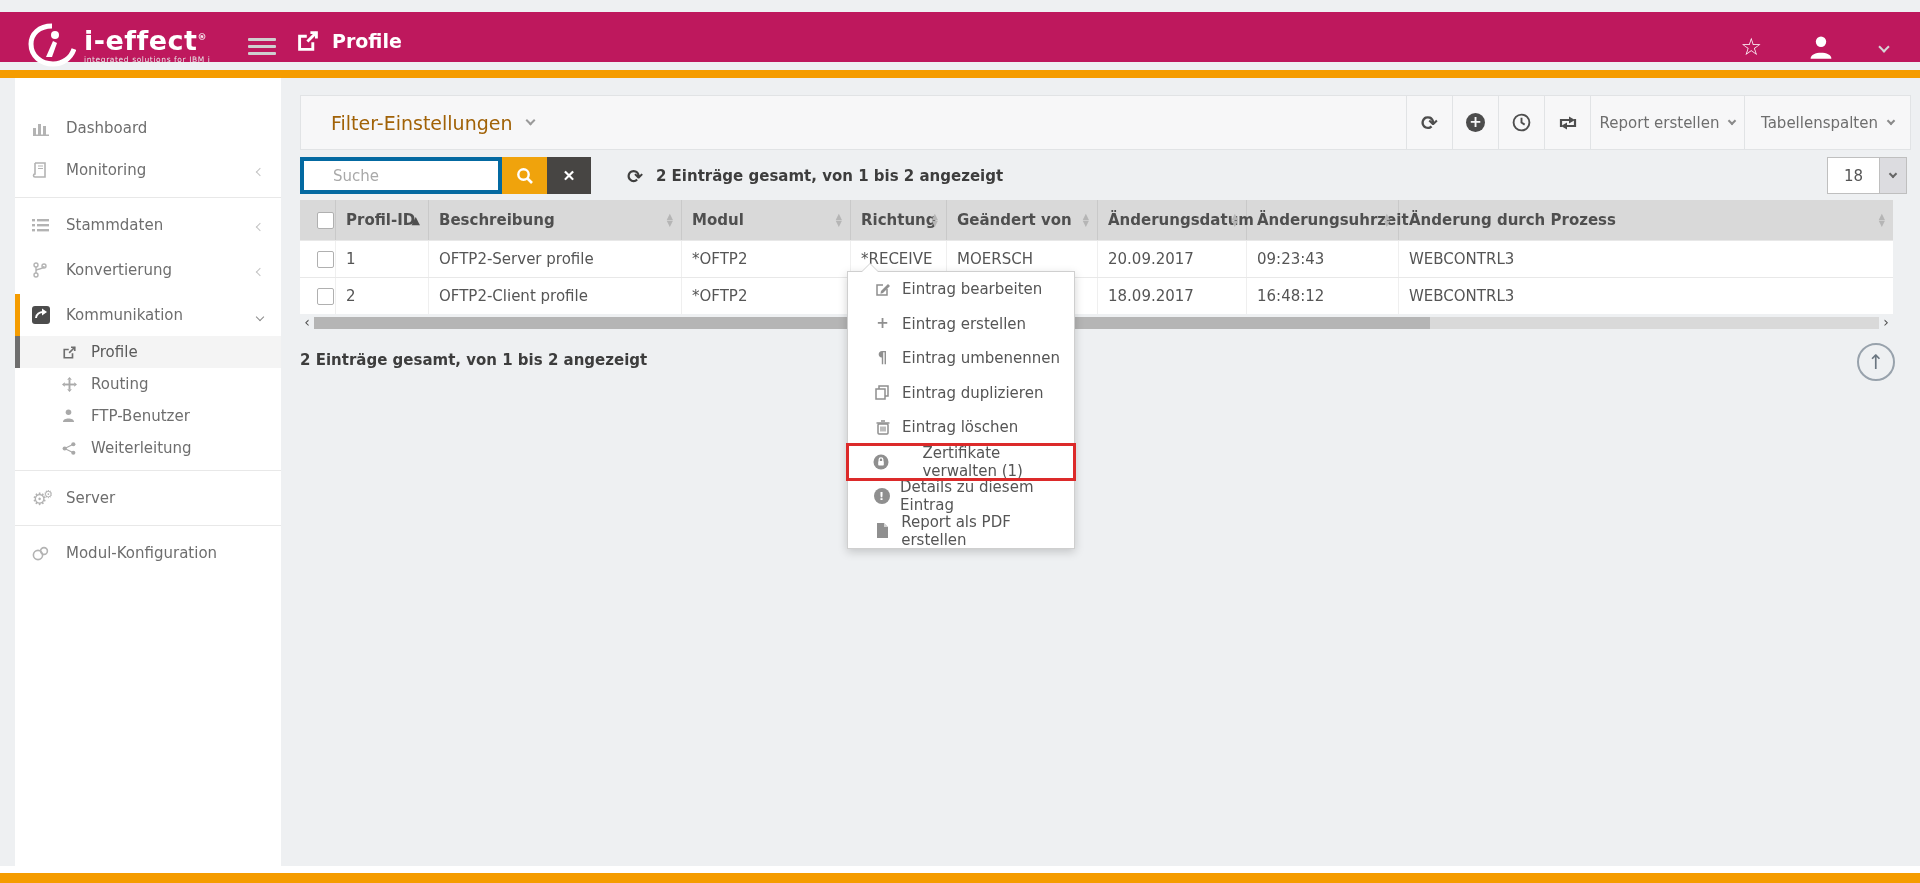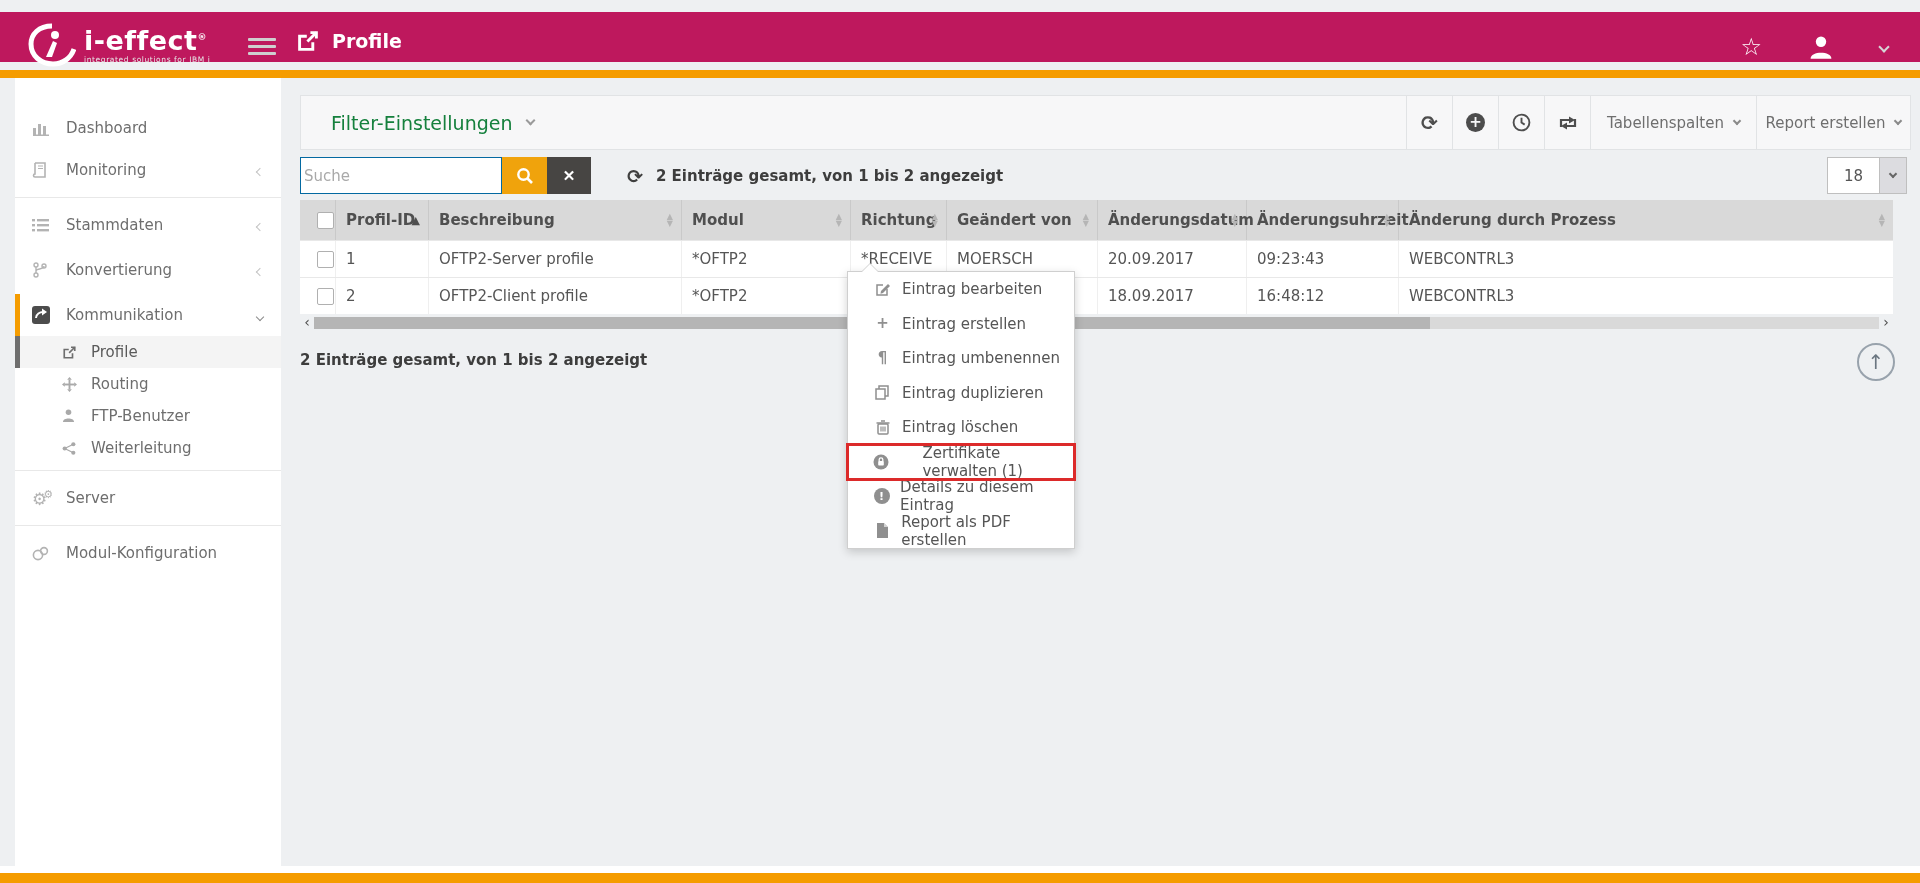--- a/index.html
+++ b/index.html
@@ -45,35 +45,35 @@
   .side-sub .lbl { margin-left:7px; }
   .side-sub.active { background:#f4f4f4; color:#5a5a5a; }
   .side-sub.active::before { content:""; position:absolute; left:0; top:0; bottom:0; width:5px; background:#6e6e6e; }
   .side-div { height:1px; background:#e8e8e8; margin:6px 0; }
   .gear-glyph { font-size:17px; line-height:1; color:#b3b3b3; font-style:normal; }
   .gear-glyph .small { font-size:11px; margin-left:-4px; vertical-align:super; }
 
   
   .toolbar-row { position:absolute; left:300px; top:95px; width:1611px; height:55px;
                  background:#f7f7f8; border:1px solid #e1e3e5; display:flex; }
-  .filter-cell { flex:1; display:flex; align-items:center; padding-left:30px; color:#15803d; font-size:19px; cursor:pointer; }
+  .filter-cell { flex:1; display:flex; align-items:center; padding-left:30px; color:#a16207; font-size:19px; cursor:pointer; }
   .filter-cell .chev { width:7px; height:7px; color:#9a9a9a; margin-left:14px; margin-top:-4px; }
   .tb-btn { width:46px; border-left:1px solid #e1e3e5; display:flex; align-items:center; justify-content:center;
             color:#4e4e4e; cursor:pointer; }
   .tb-txt-btn { border-left:1px solid #e1e3e5; display:flex; align-items:center; justify-content:center;
                 color:#6e6e6e; font-size:15px; cursor:pointer; gap:10px; }
   .tb-txt-btn .chev { width:6px; height:6px; color:#8a8a8a; margin-top:-3px; }
   .w-report { width:154px; } .w-cols { width:166px; }
   .refresh-glyph { font-size:20px; font-weight:bold; line-height:1; }
   .plus-circle { width:19px; height:19px; border-radius:50%; background:#4c4c4c; color:#f7f7f8;
                  display:flex; align-items:center; justify-content:center; font-size:15px; font-weight:bold; line-height:1; }
 
   
   .search-row { position:absolute; left:300px; top:157px; height:37px; display:flex; align-items:center; }
-  .search-input { width:202px; height:37px; border:1px solid #0369a1; padding:0 3px; font-size:15px;
+  .search-input { width:202px; height:37px; border:4px solid #0369a1; padding:0 29px; font-size:15px;
                   color:#555; outline:none; font-family:inherit; background:#fff; }
   .search-input::placeholder { color:#a9a9a9; }
   .btn-search { width:45px; height:37px; background:#f0a30c; border:none; display:flex; align-items:center;
                 justify-content:center; cursor:pointer; }
   .btn-clear { width:44px; height:37px; background:#474543; border:none; display:flex; align-items:center;
                justify-content:center; color:#fff; font-size:15px; font-weight:bold; cursor:pointer; }
   .sum-refresh { margin-left:36px; color:#3f3f3f; font-size:19px; font-weight:bold; cursor:pointer; }
   .sum-text { margin-left:13px; color:#3d3d3d; font-size:15px; font-weight:700; }
   .page-size { position:absolute; left:1827px; top:157px; width:80px; height:37px; background:#fff;
                border:1px solid #bfbfbf; display:flex; cursor:pointer; }
@@ -322,26 +322,26 @@
         </svg>
     </div>
     <div class="tb-btn">
       <svg width="24" height="16" viewBox="0 0 24 16">
           <path d="M5 12 V5 h10" stroke="currentColor" stroke-width="2.2" fill="none"></path>
           <path d="M13 1.5 L19 5 L13 8.5 Z" fill="currentColor"></path>
           <path d="M19 4 v7 H9" stroke="currentColor" stroke-width="2.2" fill="none"></path>
           <path d="M11 7.5 L5 11 L11 14.5 Z" fill="currentColor"></path>
         </svg>
     </div>
+    <div class="tb-txt-btn w-report">
+      <span>Report erstellen</span>
+      <span class="chev down"></span>
+    </div>
     <div class="tb-txt-btn w-cols">
       <span>Tabellenspalten</span>
-      <span class="chev down"></span>
-    </div>
-    <div class="tb-txt-btn w-report">
-      <span>Report erstellen</span>
       <span class="chev down"></span>
     </div>
   </div>
 
   <div class="search-row">
     <input class="search-input" type="text" placeholder="Suche" style="">
     <button class="btn-search">
       <svg width="18" height="18" viewBox="0 0 18 18">
           <circle cx="7.5" cy="7.5" r="5.2" stroke="#fff" stroke-width="2.4" fill="none"></circle>
           <path d="M11.5 11.5 L16 16" stroke="#fff" stroke-width="2.6"></path>

